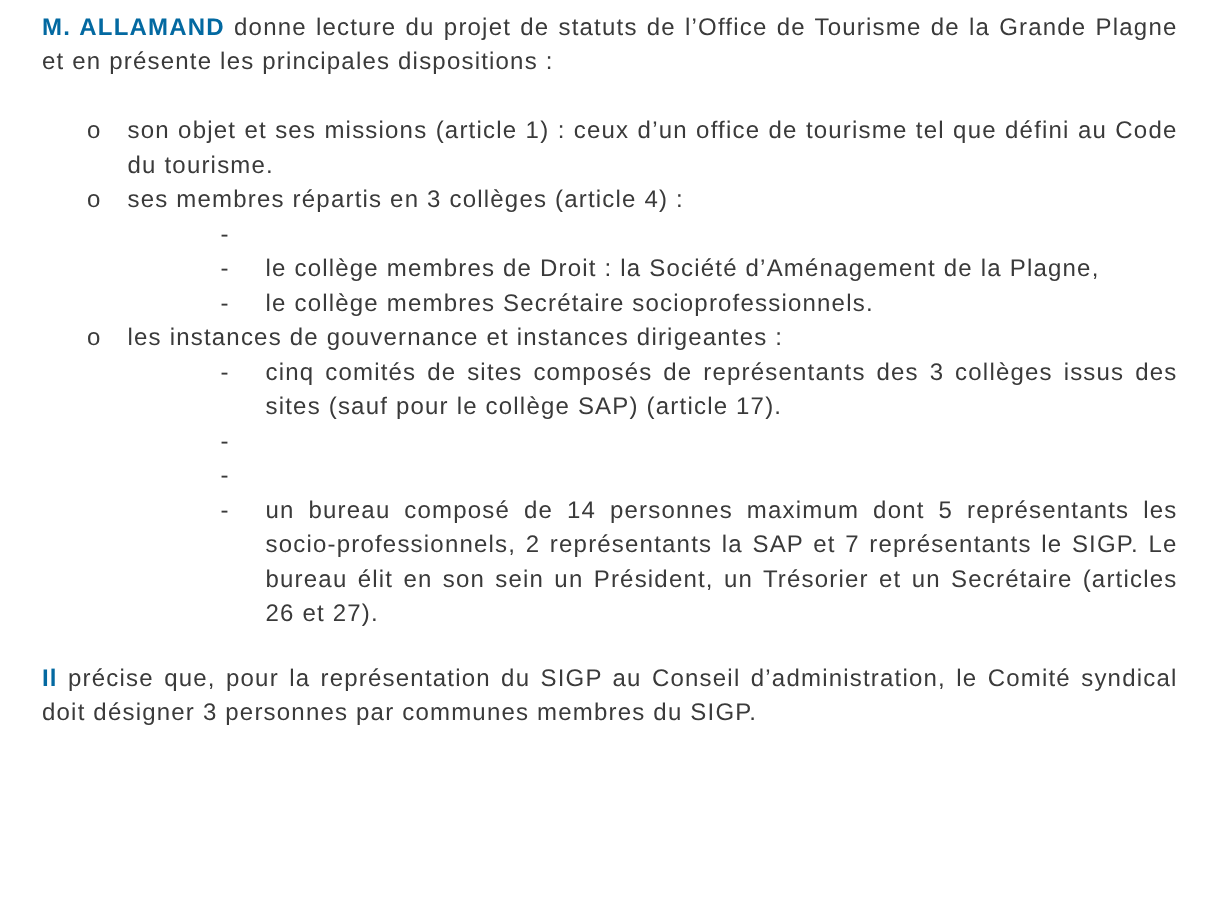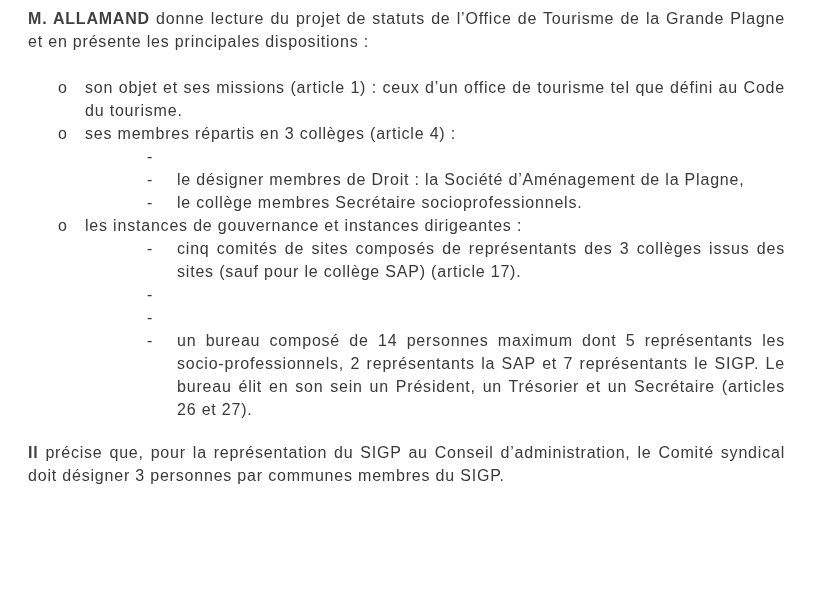--- a/index.html
+++ b/index.html
@@ -21,21 +21,21 @@
     font-size: 16px;
     line-height: 23px;
     letter-spacing: 0.8px;
   }
   .para {
     margin: 0;
     text-align: justify;
   }
   .para.intro { margin-bottom: 23px; }
   .para.outro { margin-top: 20px; }
-  .para b { color: #404040; }
+  .para b { color: #0369a1; }
   .bullet-list { margin: 0; padding: 0; }
   .li {
     display: flex;
     align-items: flex-start;
   }
   .li .marker {
     flex: 0 0 auto;
     text-align: left;
   }
   .li.l1 { padding-left: 30px; }
@@ -65,21 +65,21 @@
       <span class="marker">o</span>
       <span class="li-text">ses membres répartis en 3 collèges (article 4) :</span>
     </div>
 
     <div class="li l2">
       <span class="marker">-</span>
     </div>
 
     <div class="li l2">
       <span class="marker">-</span>
-      <span class="li-text">le désigner membres de Droit : la Société d’Aménagement de la Plagne,</span>
+      <span class="li-text">le collège membres de Droit : la Société d’Aménagement de la Plagne,</span>
     </div>
 
     <div class="li l2">
       <span class="marker">-</span>
       <span class="li-text">le collège membres Secrétaire socioprofessionnels.</span>
     </div>
 
     <div class="li l1">
       <span class="marker">o</span>
       <span class="li-text">les instances de gouvernance et instances dirigeantes :</span>

